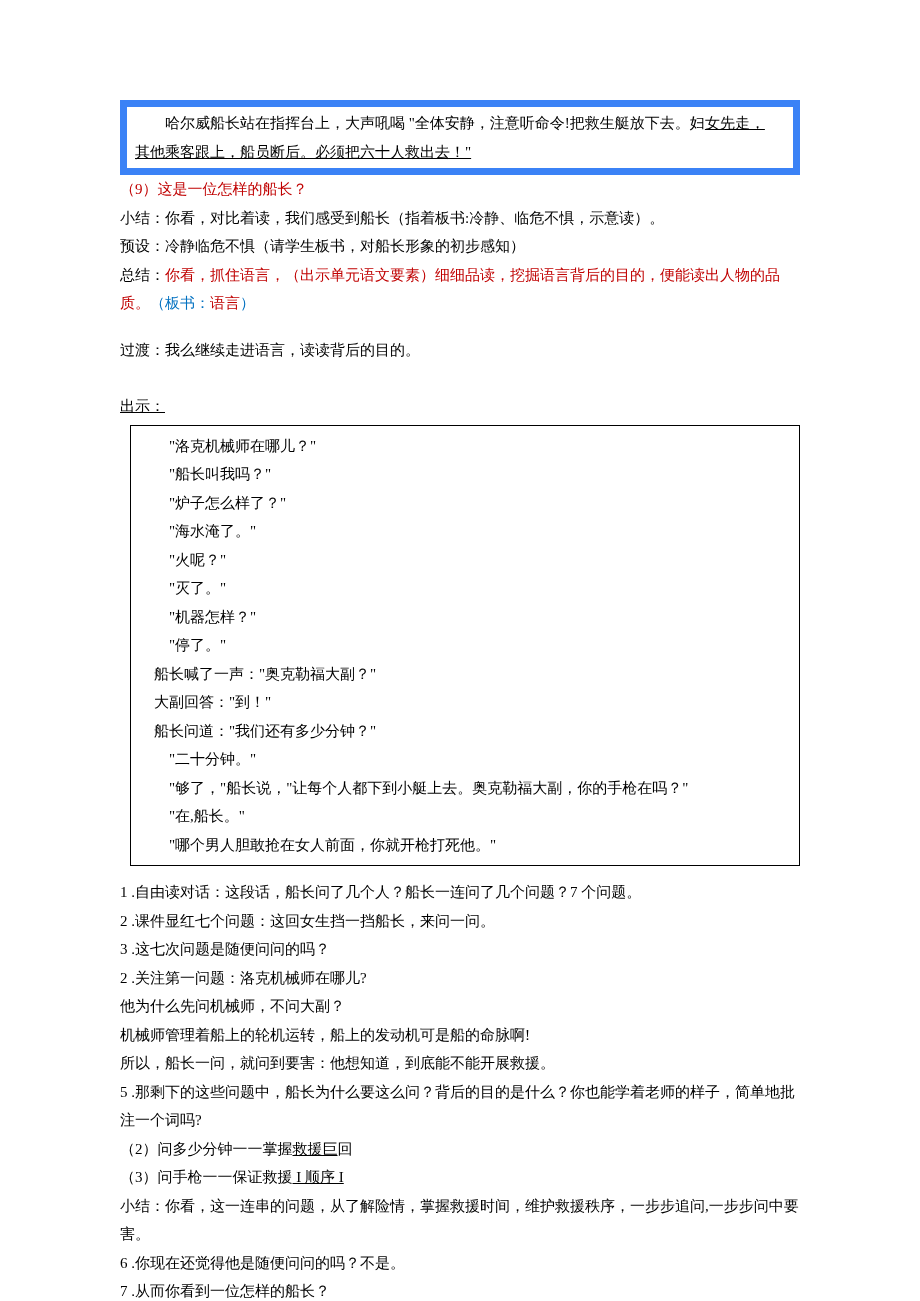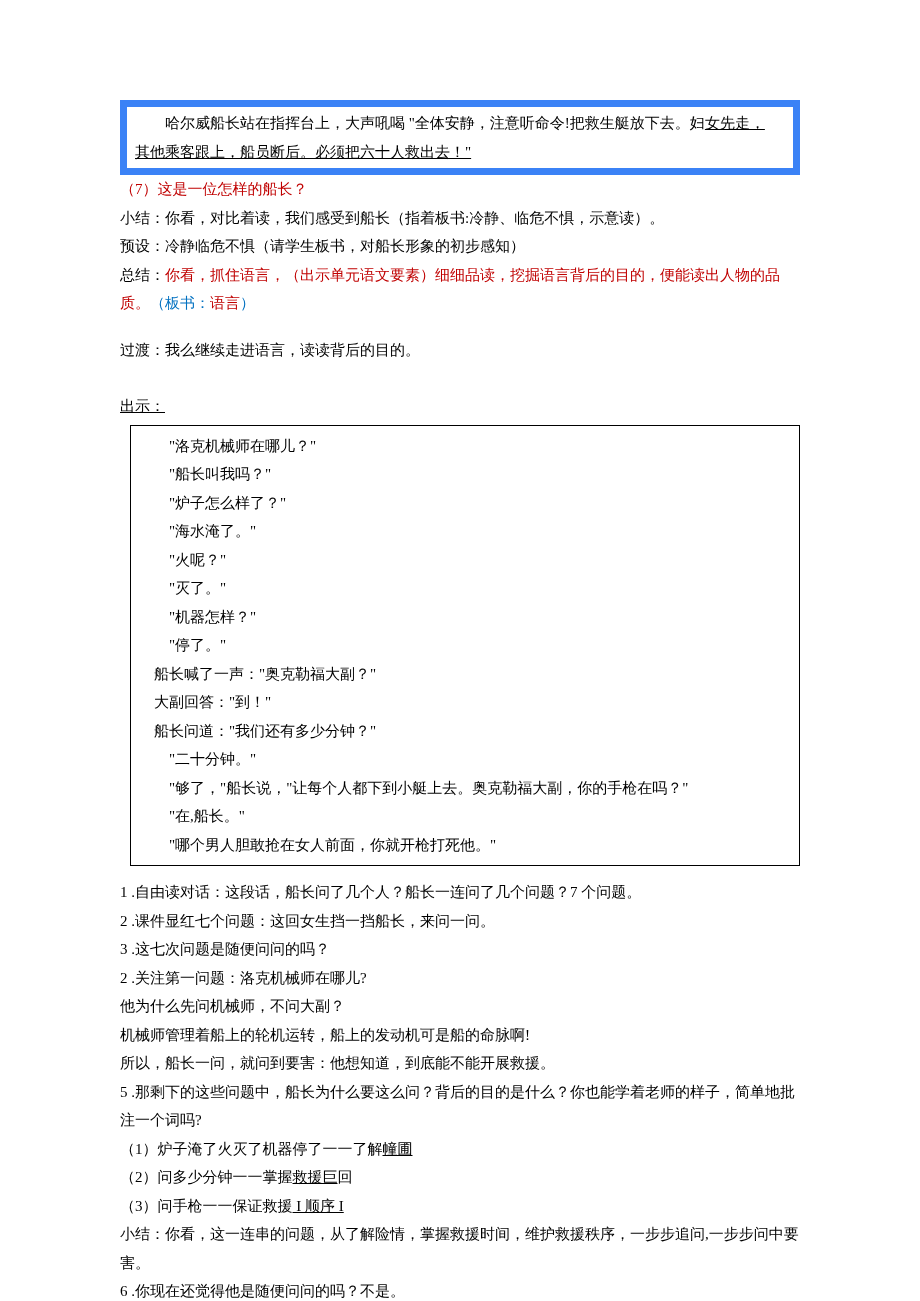--- a/index.html
+++ b/index.html
@@ -45,21 +45,21 @@
 
   <div class="box">
     <p class="line indent">
       <span>哈尔威船长站在指挥台上，大声吼喝 "全体安静，注意听命令!把救生艇放下去。妇</span><span class="u">女先走，</span>
     </p>
     <p class="line">
       <span class="u">其他乘客跟上，船员断后。必须把六十人救出去！"</span>
     </p>
   </div>
 
-  <p class="line red">（7）这是一位怎样的船长？</p>
+  <p class="line red">（9）这是一位怎样的船长？</p>
   <p class="line">小结：你看，对比着读，我们感受到船长（指着板书:冷静、临危不惧，示意读）。</p>
   <p class="line">预设：冷静临危不惧（请学生板书，对船长形象的初步感知）</p>
   <p class="line">
     <span>总结：</span><span class="red">你看，抓住语言，（出示单元语文要素）细细品读，挖掘语言背后的目的，便能读出人物的品质。</span><span class="blue">（板书：</span><span class="red">语言</span><span class="blue">）</span>
   </p>
 
   <p class="line mt mb">过渡：我么继续走进语言，读读背后的目的。</p>
 
   <p class="line u" style="margin-bottom:4px;">出示：</p>
 
@@ -83,23 +83,20 @@
 
   <p class="line">1 .自由读对话：这段话，船长问了几个人？船长一连问了几个问题？7 个问题。</p>
   <p class="line">2 .课件显红七个问题：这回女生挡一挡船长，来问一问。</p>
   <p class="line">3 .这七次问题是随便问问的吗？</p>
   <p class="line">2 .关注第一问题：洛克机械师在哪儿?</p>
   <p class="line">他为什么先问机械师，不问大副？</p>
   <p class="line">机械师管理着船上的轮机运转，船上的发动机可是船的命脉啊!</p>
   <p class="line">所以，船长一问，就问到要害：他想知道，到底能不能开展救援。</p>
   <p class="line">5 .那剩下的这些问题中，船长为什么要这么问？背后的目的是什么？你也能学着老师的样子，简单地批注一个词吗?</p>
   <p class="line">
-    <span>（1）炉子淹了火灭了机器停了一一了解</span><span class="u">幢圃</span>
-  </p>
-  <p class="line">
     <span>（2）问多少分钟一一掌握</span><span class="u">救援巨</span><span>回</span>
   </p>
   <p class="line">
     <span>（3）问手枪一一保证救援</span><span class="u"> I 顺序 I</span>
   </p>
   <p class="line">小结：你看，这一连串的问题，从了解险情，掌握救援时间，维护救援秩序，一步步追问,一步步问中要害。</p>
   <p class="line">6 .你现在还觉得他是随便问问的吗？不是。</p>
   <p class="line">7 .从而你看到一位怎样的船长？</p>
 
 </div>

